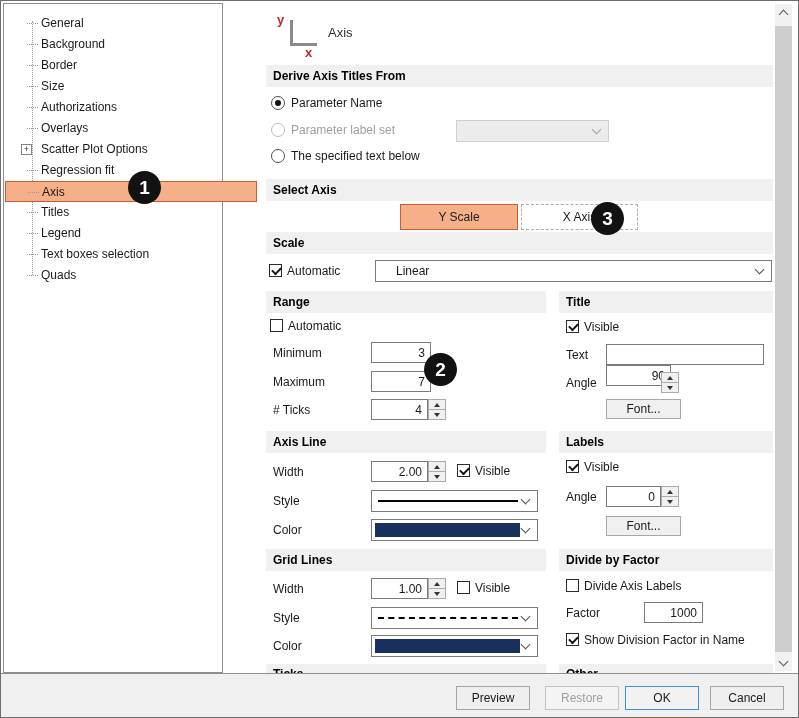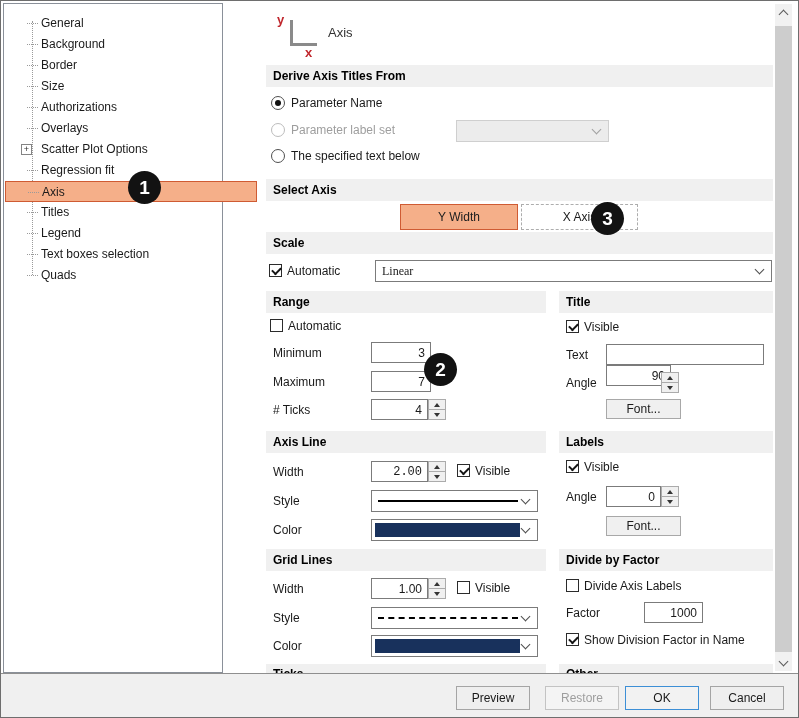--- a/index.html
+++ b/index.html
@@ -17,21 +17,21 @@
   .expand { position:absolute; left:16px; top:5px; width:11px; height:11px; border:1px solid #848484; background:#fff; font-size:9px; line-height:9px; text-align:center; color:#333; }
 
   
   .band { position:absolute; height:22px; background:#f0f0f0; line-height:22px; font-weight:bold; padding-left:7px; color:#000; }
   .band.partial { height:9px; overflow:hidden; line-height:21px; }
   .lbl { position:absolute; line-height:22px; white-space:nowrap; }
   .lbl.dis { color:#9e9e9e; }
   .fld { position:absolute; height:21px; border:1px solid #7b7b7b; background:#fff; font-family:inherit; font-size:12px; color:#1a1a1a; padding:0 5px; }
   .fld.num { text-align:right; }
   .combo { position:absolute; height:22px; border:1px solid #7b7b7b; background:#fff; display:flex; align-items:center; }
-  .combo .ctext { margin-left:6px; line-height:20px;font-family:Liberation Serif, serif; }
+  .combo .ctext { margin-left:20px; line-height:20px; }
   .chev { width:7px; height:7px; border-right:1.6px solid #4e4e4e; border-bottom:1.6px solid #4e4e4e; transform:rotate(45deg); margin:-3px 8px 0 auto; flex:none; }
   .combo.dis { background:#ececec; border-color:#cfcfcf; }
   .combo.dis .chev { border-color:#a0a0a0; }
   .line-solid { height:0; border-top:2px solid #000; width:140px; margin-left:6px; }
   .line-dashed { height:0; border-top:2px dashed #000; width:140px; margin-left:6px; }
   .swatch { flex:1; height:14px; margin:0 2px 0 3px; }
   .spin { position:absolute; width:18px; height:21px; display:flex; flex-direction:column; }
   .spin-btn { flex:1; border:1px solid #ababab; background:#f0f0f0; display:flex; align-items:center; justify-content:center; }
   .spin-btn + .spin-btn { margin-top:-1px; }
   .tri-up { width:0; height:0; border-left:3px solid transparent; border-right:3px solid transparent; border-bottom:4px solid #333; }
@@ -141,21 +141,21 @@
   <div class="lbl" style="left:290px;top:91px">Parameter Name</div>
   <div class="rb dis" style="left:270px;top:122px"></div>
   <div class="lbl dis" style="left:290px;top:118px">Parameter label set</div>
   <div class="combo dis" style="left:455px;top:119px;width:153px">
       <span class="chev"></span>
     </div>
   <div class="rb" style="left:270px;top:148px"></div>
   <div class="lbl" style="left:290px;top:144px">The specified text below</div>
 
   <div class="band" style="left:265px;top:178px;width:507px">Select Axis</div>
-  <div class="axis-btn on" style="left:399px;top:203px;width:118px">Y Width</div>
+  <div class="axis-btn on" style="left:399px;top:203px;width:118px">Y Scale</div>
   <div class="axis-btn off" style="left:520px;top:203px;width:117px">X Axis</div>
 
   <div class="band" style="left:265px;top:231px;width:507px">Scale</div>
   <div class="cb checked" style="left:268px;top:263px"></div>
   <div class="lbl" style="left:286px;top:259px">Automatic</div>
   <div class="combo" style="left:374px;top:259px;width:397px">
       <span class="ctext">Linear</span>
       <span class="chev"></span>
     </div>
 
@@ -189,21 +189,21 @@
         <span class="tri-up"></span>
       </div>
       <div class="spin-btn">
         <span class="tri-down"></span>
       </div>
     </div>
   <div class="fontbtn" style="left:605px;top:398px">Font...</div>
 
   <div class="band" style="left:265px;top:430px;width:280px">Axis Line</div>
   <div class="lbl" style="left:272px;top:460px">Width</div>
-  <input class="fld num" style="left: 370px; top: 460px; width: 57px; font-family: Liberation Mono, monospace;" value="2.00">
+  <input class="fld num" style="left: 370px; top: 460px; width: 57px;" value="2.00">
   <div class="spin" style="left:427px;top:460px">
       <div class="spin-btn">
         <span class="tri-up"></span>
       </div>
       <div class="spin-btn">
         <span class="tri-down"></span>
       </div>
     </div>
   <div class="cb checked" style="left:456px;top:463px"></div>
   <div class="lbl" style="left:474px;top:459px">Visible</div>

